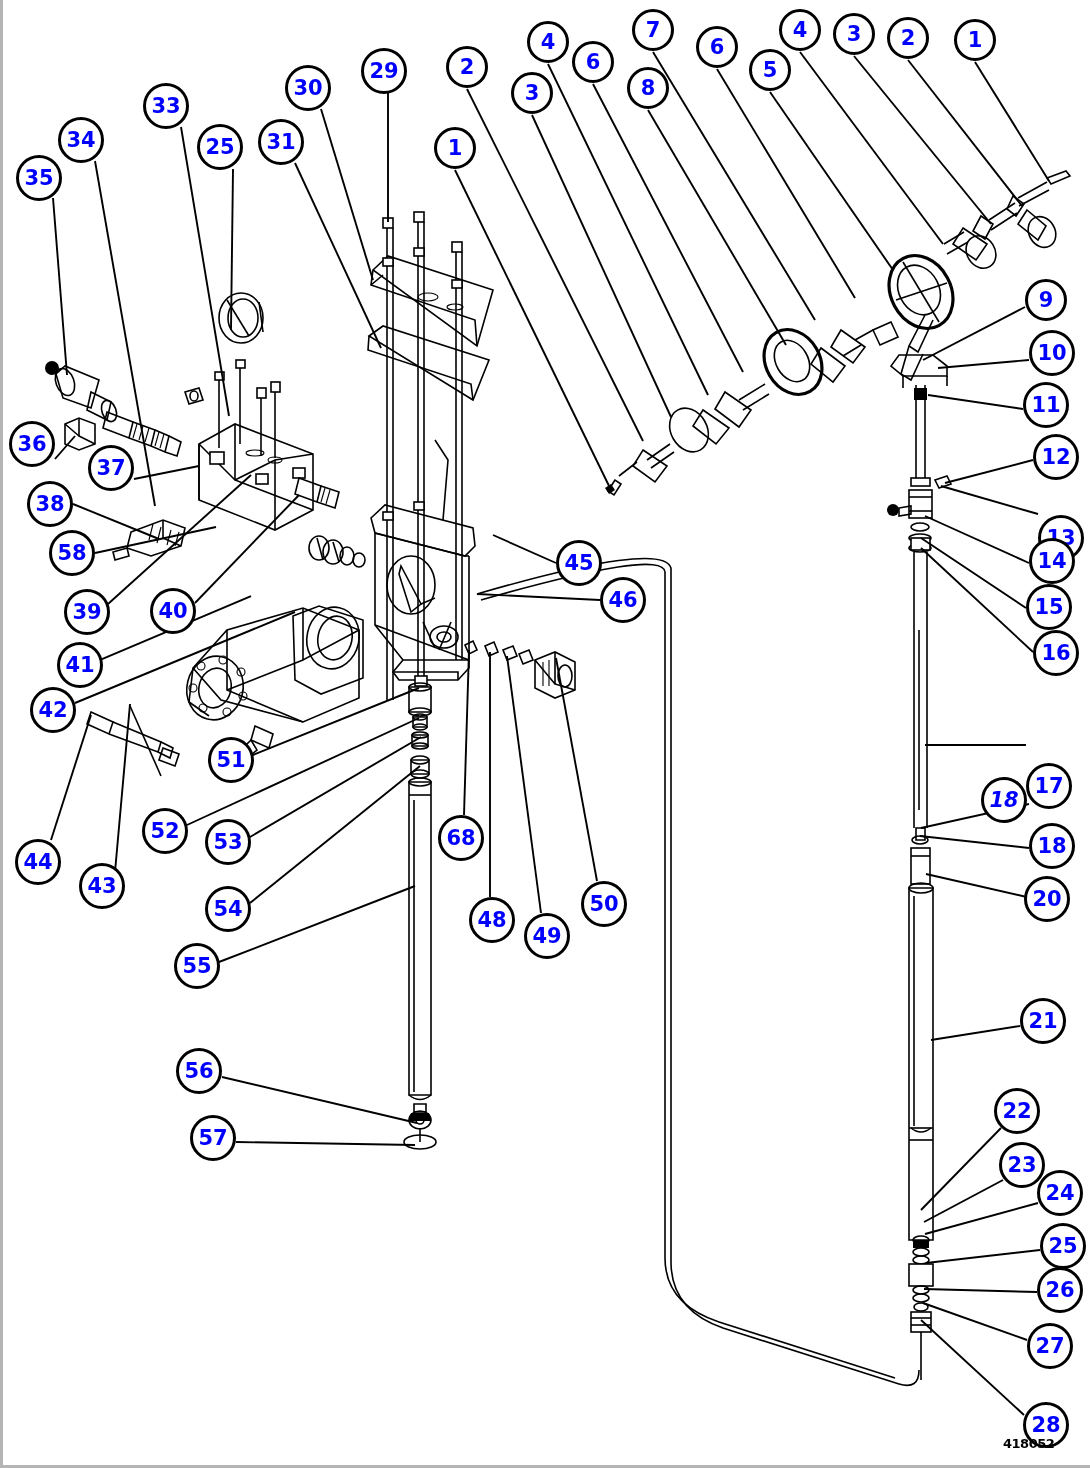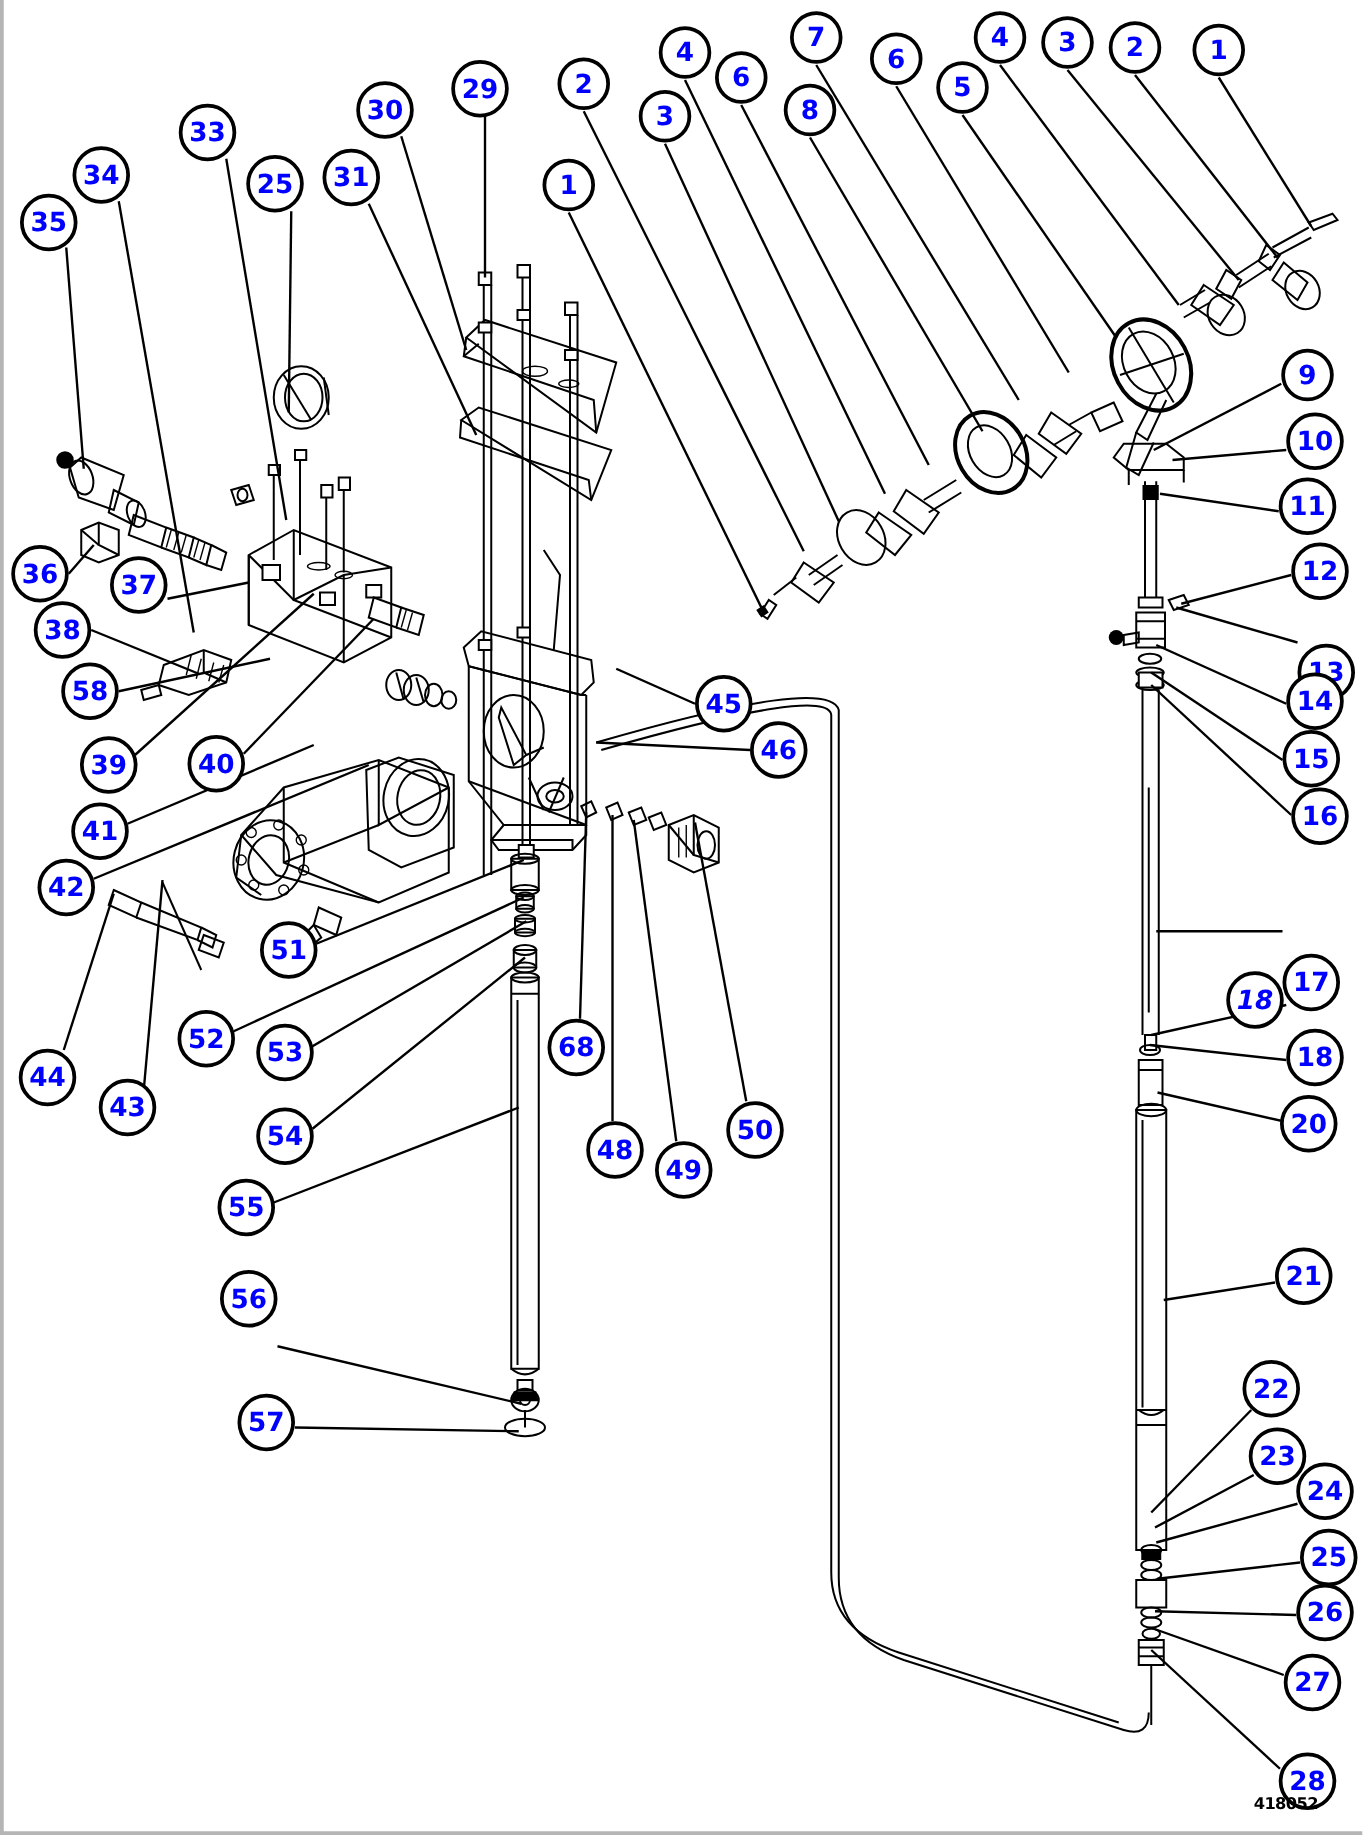--- a/index.html
+++ b/index.html
@@ -436,42 +436,42 @@
       <div class="callout d1" style="left: 529px; top: 93px;">3</div>
       <div class="callout d1" style="left: 464px; top: 67px;">2</div>
       <div class="callout d1" style="left: 452px; top: 148px;">1</div>
       <div class="callout d2" style="left: 381px; top: 71px;">29</div>
       <div class="callout d2" style="left: 305px; top: 88px;">30</div>
       <div class="callout d2" style="left: 278px; top: 142px;">31</div>
       <div class="callout d2" style="left: 217px; top: 147px;">25</div>
       <div class="callout d2" style="left: 163px; top: 106px;">33</div>
       <div class="callout d2" style="left: 78px; top: 140px;">34</div>
       <div class="callout d2" style="left: 36px; top: 178px;">35</div>
-      <div class="callout d2" style="left: 29px; top: 459px;">36</div>
+      <div class="callout d2" style="left: 29px; top: 444px;">36</div>
       <div class="callout d2" style="left: 108px; top: 468px;">37</div>
       <div class="callout d2" style="left: 47px; top: 504px;">38</div>
       <div class="callout d2" style="left: 69px; top: 553px;">58</div>
       <div class="callout d2" style="left: 84px; top: 612px;">39</div>
       <div class="callout d2" style="left: 170px; top: 611px; text-align: center;">40</div>
       <div class="callout d2" style="left: 77px; top: 665px;">41</div>
       <div class="callout d2" style="left: 50px; top: 710px;">42</div>
       <div class="callout d2" style="left: 99px; top: 886px;">43</div>
       <div class="callout d2" style="left: 35px; top: 862px;">44</div>
       <div class="callout d2" style="left: 576px; top: 563px;">45</div>
       <div class="callout d2" style="left: 620px; top: 600px;">46</div>
       <div class="callout d2" style="left: 458px; top: 838px;">68</div>
       <div class="callout d2" style="left: 489px; top: 920px;">48</div>
       <div class="callout d2" style="left: 544px; top: 936px;">49</div>
       <div class="callout d2" style="left: 601px; top: 904px;">50</div>
       <div class="callout d2" style="left: 228px; top: 760px;">51</div>
       <div class="callout d2" style="left: 162px; top: 831px;">52</div>
       <div class="callout d2" style="left: 225px; top: 842px;">53</div>
       <div class="callout d2" style="left: 225px; top: 909px;">54</div>
       <div class="callout d2" style="left: 194px; top: 966px;">55</div>
-      <div class="callout d2" style="left: 196px; top: 1039px;">56</div>
+      <div class="callout d2" style="left: 196px; top: 1071px;">56</div>
       <div class="callout d2" style="left: 210px; top: 1138px;">57</div>
       <div class="callout d1" style="left: 1043px; top: 300px;">9</div>
       <div class="callout d2" style="left: 1049px; top: 353px;">10</div>
       <div class="callout d2" style="left: 1043px; top: 405px;">11</div>
       <div class="callout d2" style="left: 1053px; top: 457px;">12</div>
       <div class="callout d2" style="left: 1058px; top: 538px;">13</div>
       <div class="callout d2" style="left: 1049px; top: 561px;">14</div>
       <div class="callout d2" style="left: 1046px; top: 607px;">15</div>
       <div class="callout d2" style="left: 1053px; top: 653px;">16</div>
       <div class="callout d2" style="left: 1046px; top: 786px; text-align: center;">17</div>

